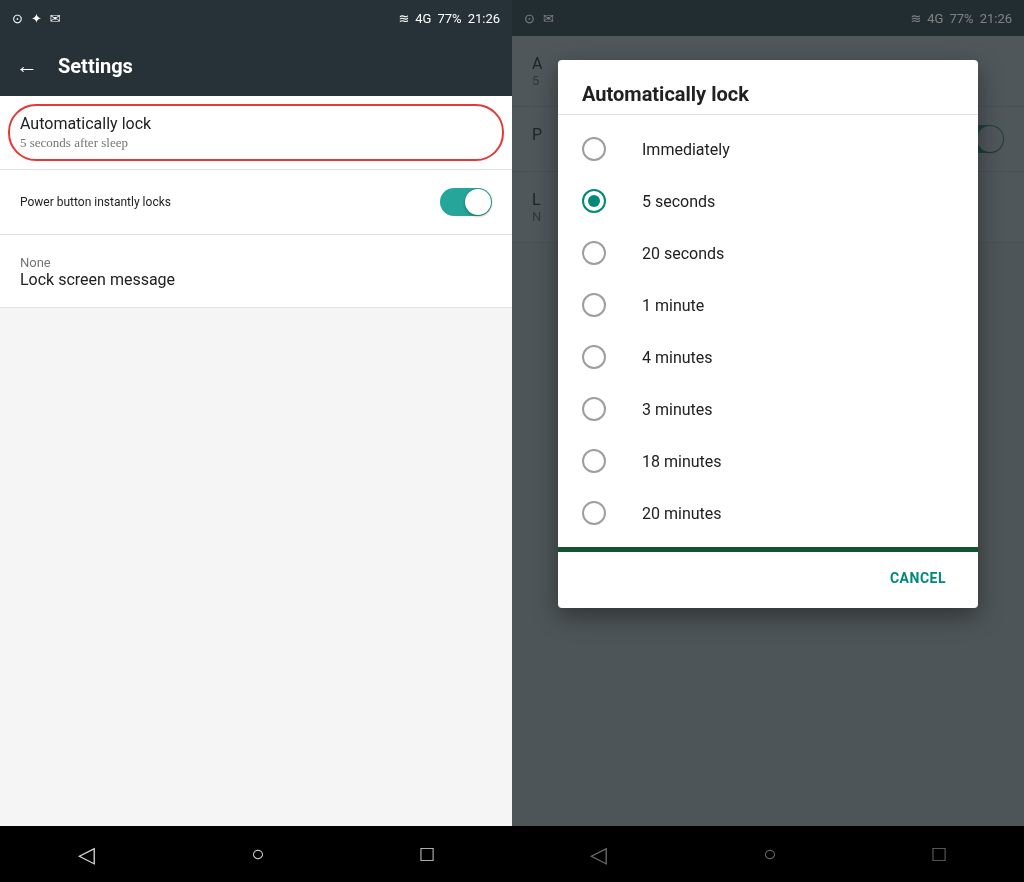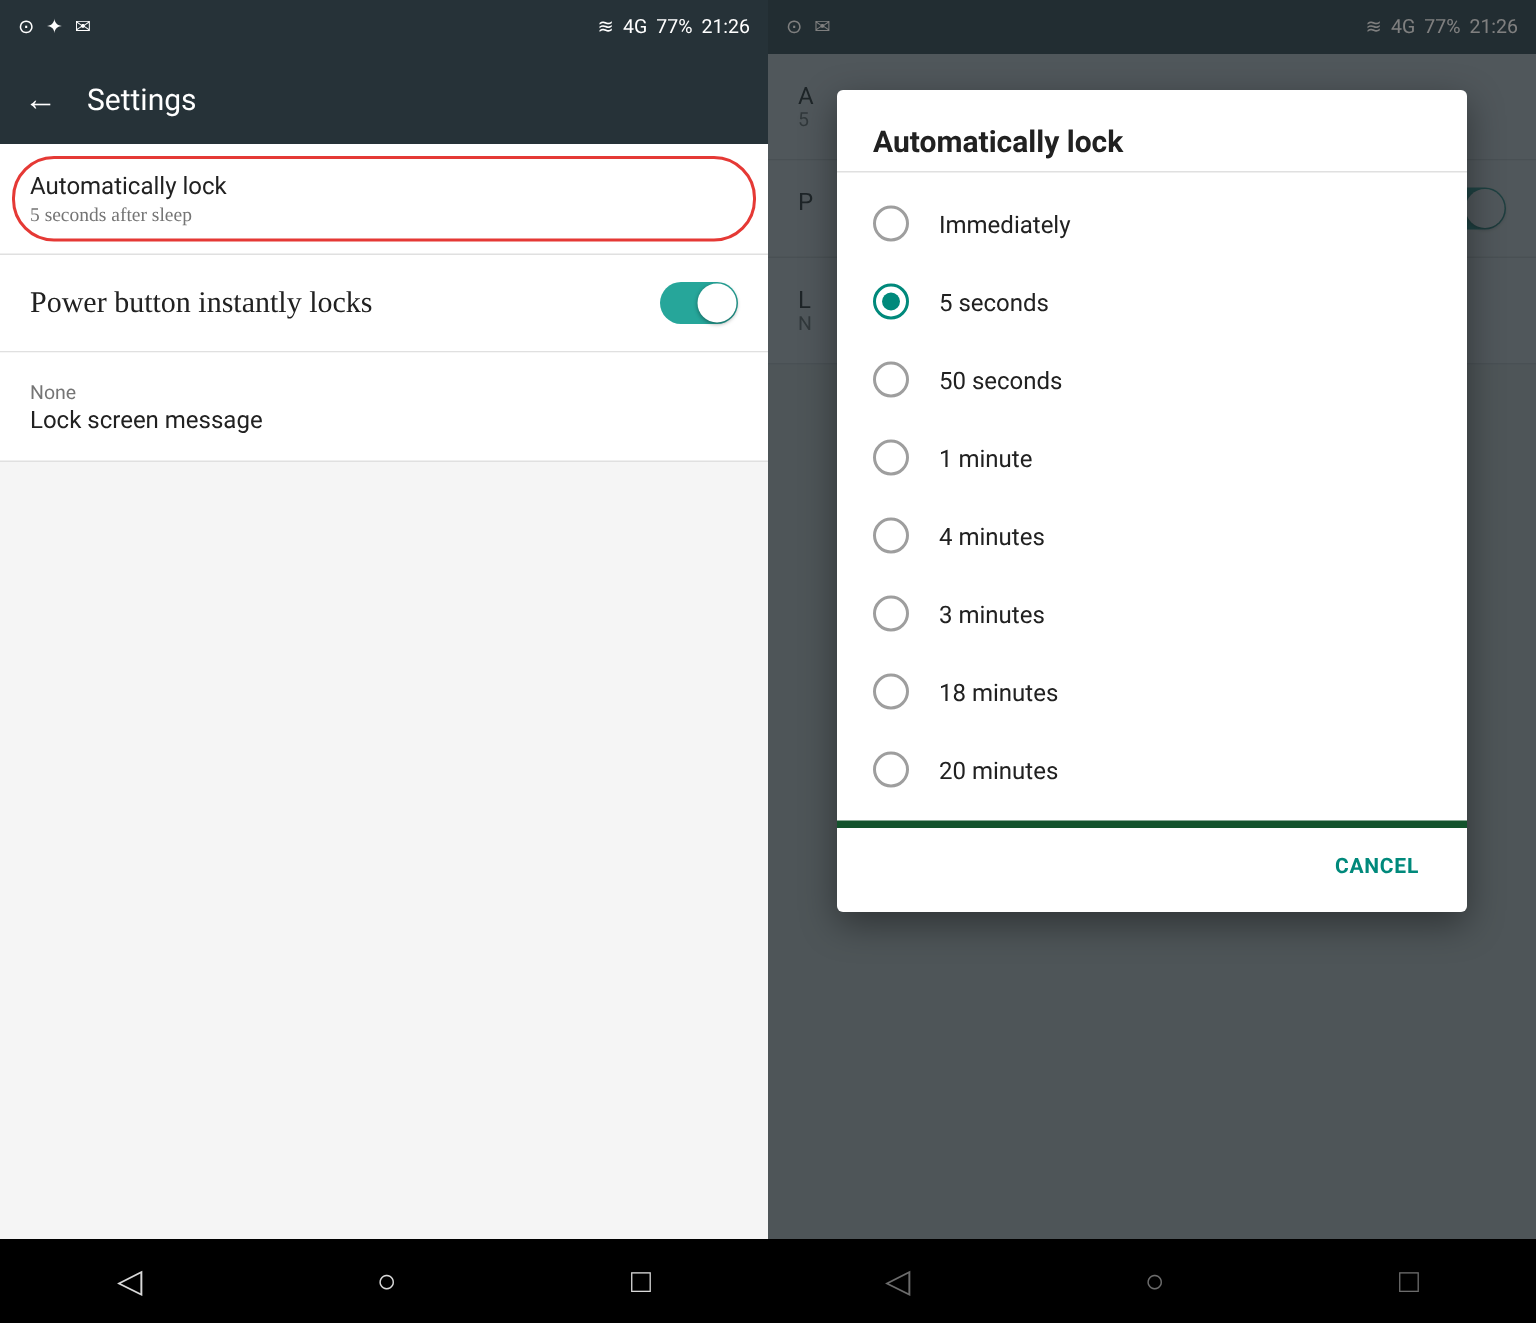--- a/index.html
+++ b/index.html
@@ -50,21 +50,21 @@
       background: #263238;
       display: flex;
       align-items: center;
       padding: 0 16px;
       gap: 20px;
     }
 
     .toolbar-title {
       color: #fff;
       font-size: 20px;
-      font-weight: 400;
+      font-weight: 700;
     }
 
     .back-arrow {
       color: #fff;
       font-size: 22px;
       cursor: pointer;
     }
 
     .settings-list {
       flex: 1;
@@ -182,21 +182,21 @@
     .dialog-options {
       flex: 1;
       overflow-y: auto;
       padding: 8px 0;
     }
 
     .radio-option {
       display: flex;
       align-items: center;
       padding: 14px 24px;
-      gap: 20px;
+      gap: 36px;
       cursor: pointer;
     }
 
     
     .radio-circle {
       width: 24px;
       height: 24px;
       border-radius: 50%;
       border: 2px solid #9e9e9e;
       display: flex;
@@ -266,21 +266,21 @@
   <div class="settings-list">
 
     <div class="settings-item highlighted" style="padding: 18px 20px; background:#fff; border-bottom:1px solid #e0e0e0; position:relative;">
       <div style="font-size:16px; color:#212121; font-weight:400;">Automatically lock</div>
       <div style="font-size:13px; color:#757575; margin-top:2px;font-family:Liberation Serif, serif;">5 seconds after sleep</div>
 
       <div style="position:absolute; top:8px; left:8px; right:8px; bottom:8px; border:2.5px solid #e53935; border-radius:28px; pointer-events:none;"></div>
     </div>
 
     <div class="settings-item-with-toggle">
-      <div style="font-size:20px; color:#212121;font-family:Liberation Serif, serif;">Power button instantly locks</div>
+      <div style="font-size:12px; color:#212121;">Power button instantly locks</div>
       <div class="toggle">
         <div class="toggle-track">
           <div class="toggle-thumb"></div>
         </div>
       </div>
     </div>
 
     <div class="settings-item">
       <div style="font-size:13px; color:#757575; margin-top:2px;">None</div>
       <div style="font-size:16px; color:#212121;">Lock screen message</div>
@@ -343,21 +343,21 @@
         <div class="radio-option">
           <div class="radio-circle selected">
             <div class="radio-inner"></div>
           </div>
           <span class="radio-label">5 seconds</span>
         </div>
 
 
         <div class="radio-option">
           <div class="radio-circle"></div>
-          <span class="radio-label">50 seconds</span>
+          <span class="radio-label">20 seconds</span>
         </div>
 
         <div class="radio-option">
           <div class="radio-circle"></div>
           <span class="radio-label">1 minute</span>
         </div>
 
         <div class="radio-option">
           <div class="radio-circle"></div>
           <span class="radio-label">4 minutes</span>

